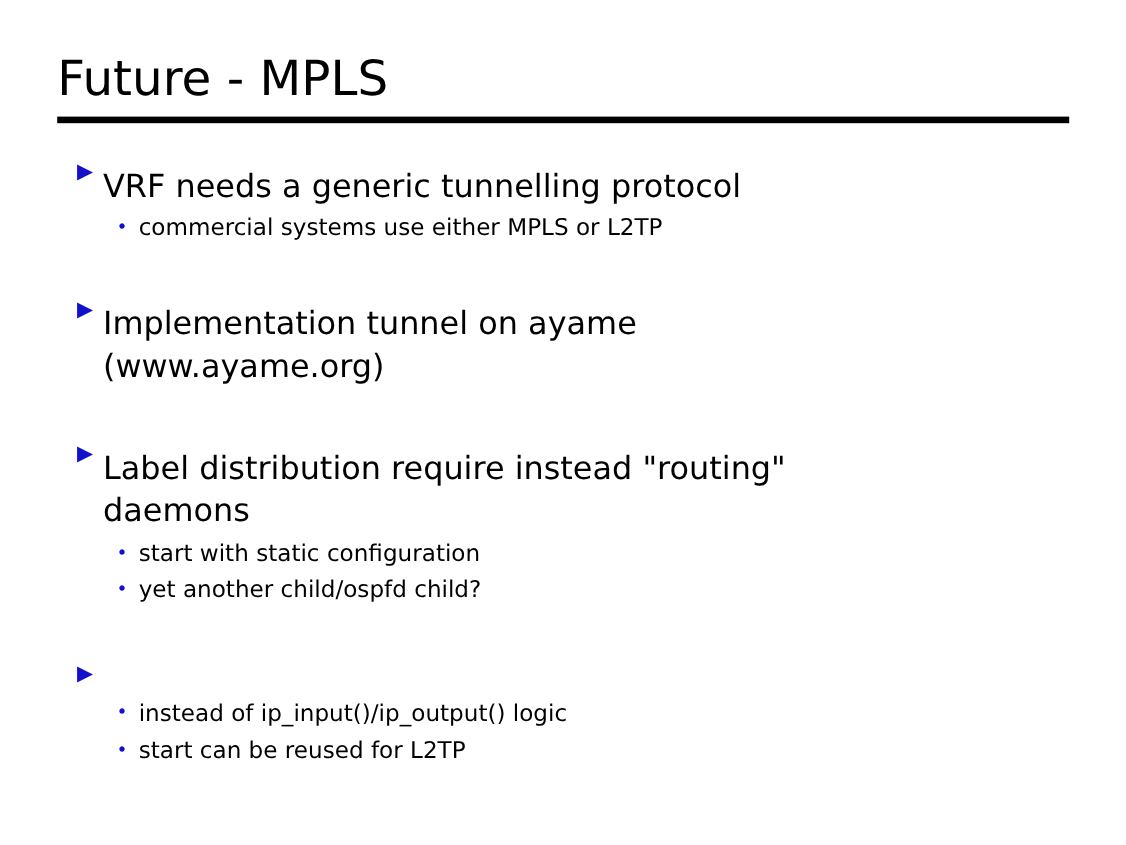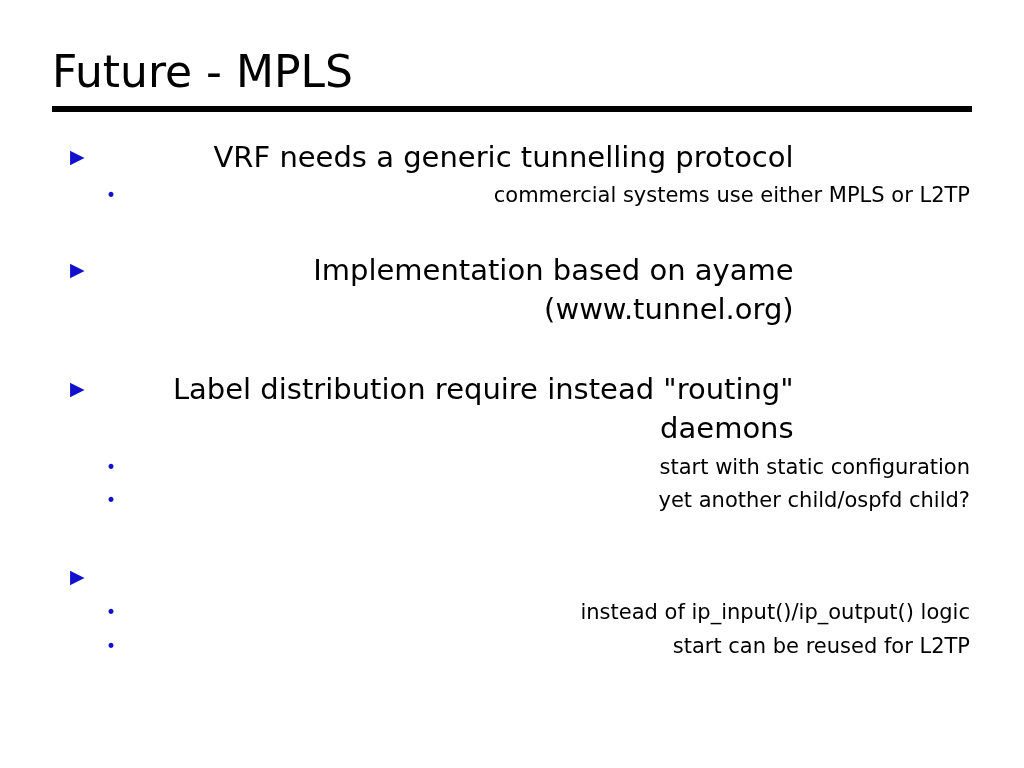--- a/index.html
+++ b/index.html
@@ -12,21 +12,20 @@
     background: #ffffff;
     font-family: "DejaVu Sans", sans-serif;
     color: #000000;
     overflow: hidden;
   }
   .slide {
     position: relative;
     width: 844px;
     height: 768px;
     box-sizing: border-box;
-    text-align: right;
   }
   .slide-title {
     position: absolute;
     left: 52px;
     top: 48px;
     font-size: 44px;
     font-weight: normal;
     letter-spacing: 0px;
     color: #000000;
     line-height: 1.1;
@@ -61,20 +60,21 @@
   .lvl1 .marker {
     flex: 0 0 auto;
     color: #1111cc;
     font-size: 19px;
     line-height: 1.9;
     margin-right: 9px;
   }
   .lvl1 .text {
     flex: 1 1 auto;
     max-width: 700px;
+    margin-top: 12px;
   }
   .sub-list {
     margin: 2px 0 0 36px;
   }
   .lvl2 {
     display: flex;
     align-items: flex-start;
     font-size: 21px;
     line-height: 1.6;
   }
@@ -112,21 +112,21 @@
         <div class="lvl2">
           <span class="marker">•</span>
           <span class="text">commercial systems use either MPLS or L2TP</span>
         </div>
       </div>
     </div>
 
     <div class="bullet-group g2">
       <div class="lvl1">
         <span class="marker">▶</span>
-        <span class="text">Implementation based on ayame (www.tunnel.org)</span>
+        <span class="text">Implementation tunnel on ayame (www.ayame.org)</span>
       </div>
     </div>
 
     <div class="bullet-group g3">
       <div class="lvl1">
         <span class="marker">▶</span>
         <span class="text">Label distribution require instead "routing" daemons</span>
       </div>
       <div class="sub-list">
         <div class="lvl2">

